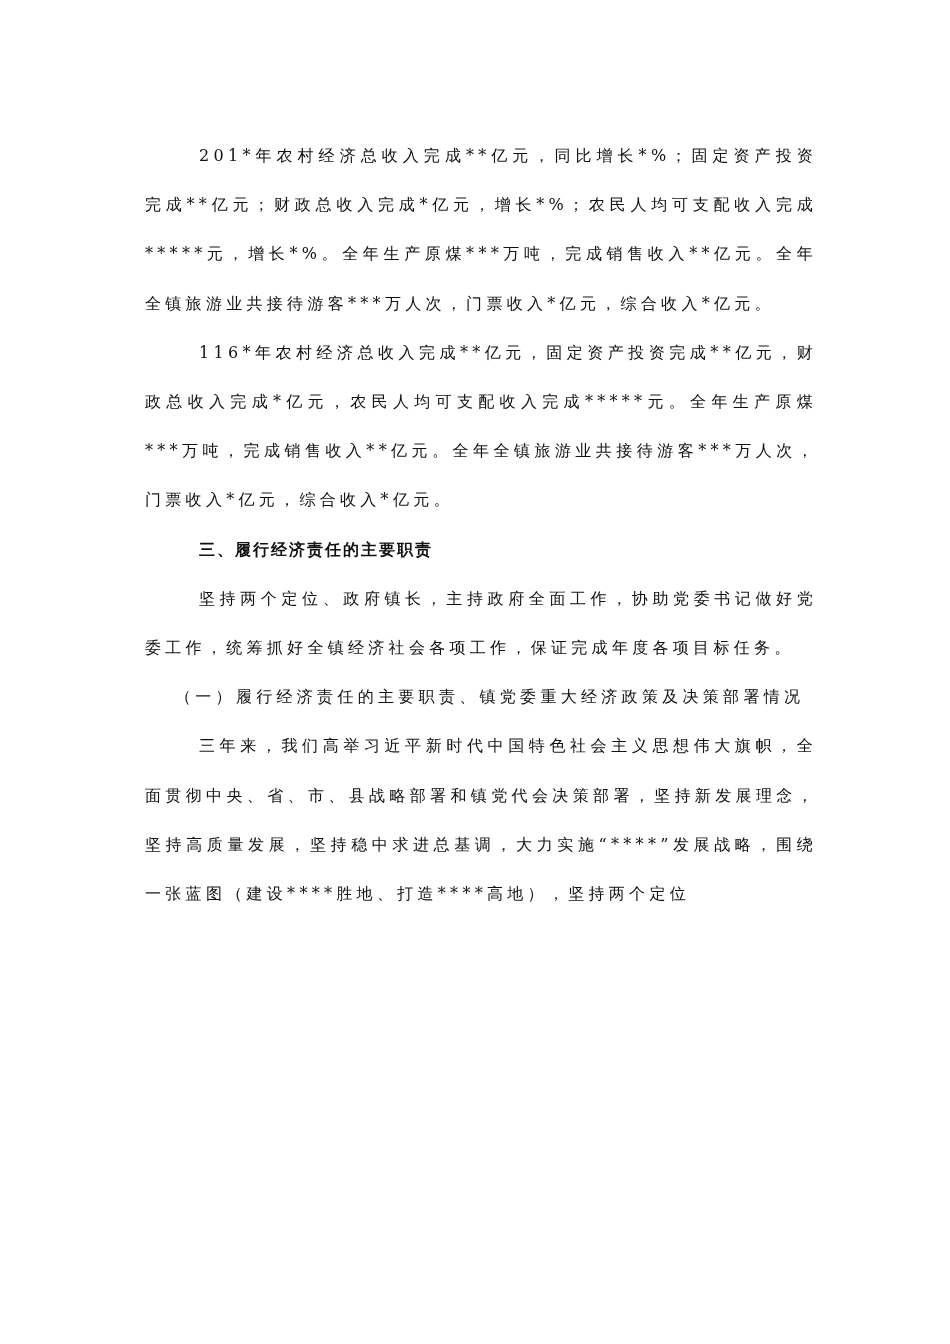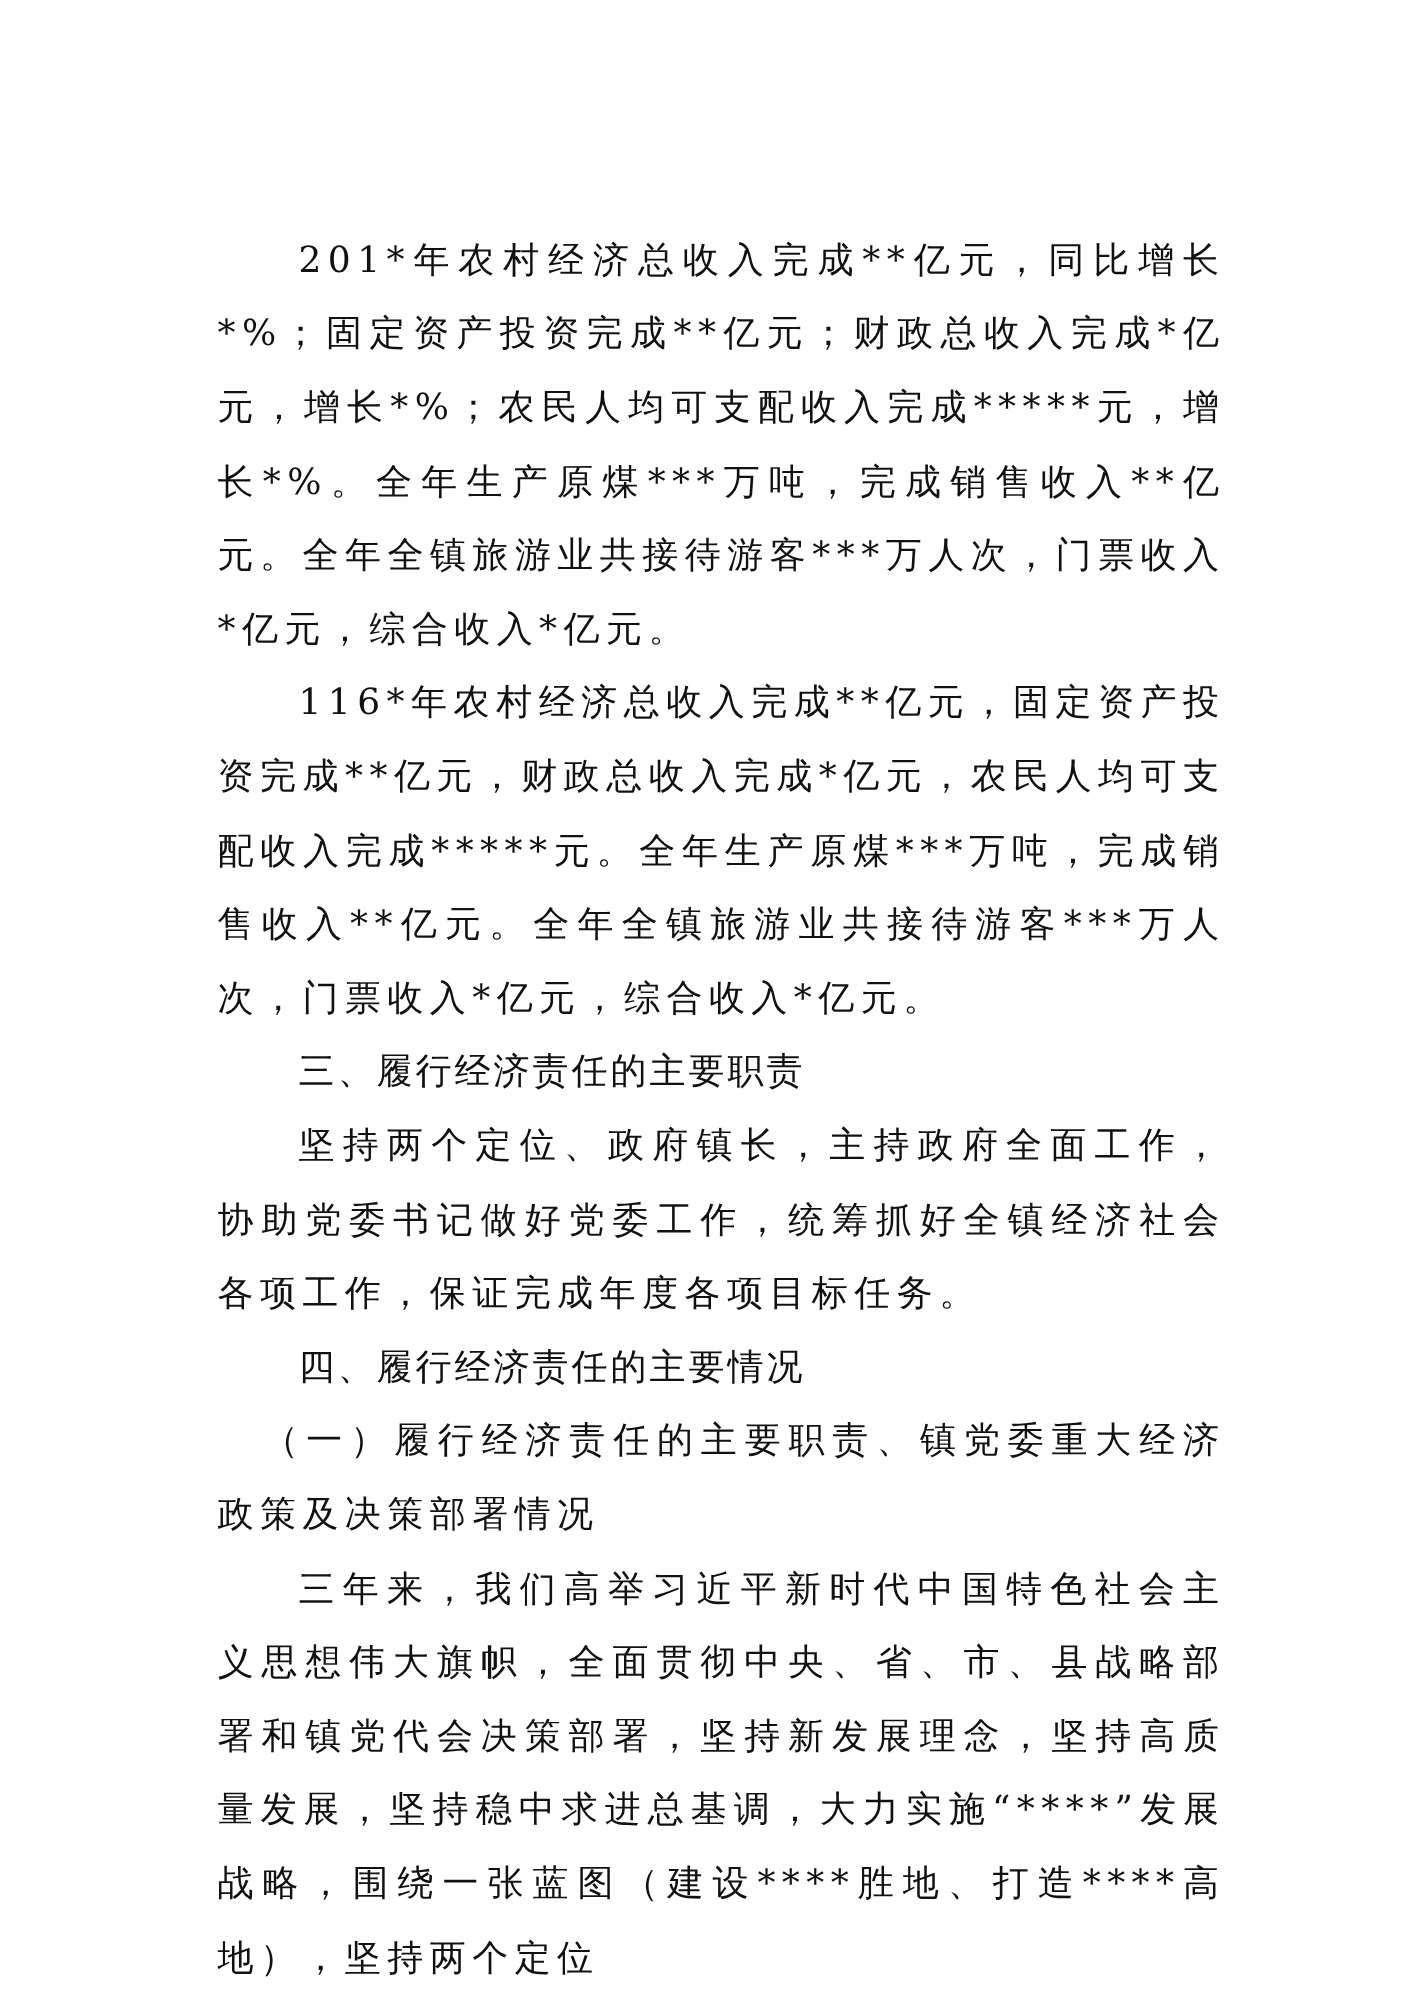--- a/index.html
+++ b/index.html
@@ -1,31 +1,30 @@
 <!DOCTYPE html>
 <html><head>
   <meta charset="utf-8">
   <style>
     html, body { margin: 0; padding: 0; background: #ffffff; }
     body { width: 950px; height: 1344px; position: relative; overflow: hidden; }
     .page {
-      position: absolute; left: 145px; top: 149px; width: 672px;
+      position: absolute; left: 145px; top: 131px; width: 672px;
       font-family: "DejaVu Serif", "Liberation Serif", serif;
-      font-size: 24px; color: #111111;
+      font-size: 16px; color: #111111;
       line-height: 49.2px;
     }
     .p { margin: 0; text-align: justify; text-align-last: left; letter-spacing: 4.3px; }
     .indent { text-indent: 54px; }
-    .h { font-weight: normal; font-family: "DejaVu Sans", "Liberation Sans", sans-serif; letter-spacing: 2px; }
+    .h { font-weight: bold; font-family: "DejaVu Sans", "Liberation Sans", sans-serif; letter-spacing: 2px; }
     .sub { text-indent: 30px; }
   </style>
 </head>
 <body>
 
 <div class="page">
   <p class="p indent">201*年农村经济总收入完成**亿元，同比增长*%；固定资产投资完成**亿元；财政总收入完成*亿元，增长*%；农民人均可支配收入完成*****元，增长*%。全年生产原煤***万吨，完成销售收入**亿元。全年全镇旅游业共接待游客***万人次，门票收入*亿元，综合收入*亿元。</p>
   <p class="p indent">116*年农村经济总收入完成**亿元，固定资产投资完成**亿元，财政总收入完成*亿元，农民人均可支配收入完成*****元。全年生产原煤***万吨，完成销售收入**亿元。全年全镇旅游业共接待游客***万人次，门票收入*亿元，综合收入*亿元。</p>
   <p class="p indent h">三、履行经济责任的主要职责</p>
   <p class="p indent">坚持两个定位、政府镇长，主持政府全面工作，协助党委书记做好党委工作，统筹抓好全镇经济社会各项工作，保证完成年度各项目标任务。</p>
-  <p class="p indent h">四、履行经济责任的主要情况</p>
   <p class="p sub">（一）履行经济责任的主要职责、镇党委重大经济政策及决策部署情况</p>
   <p class="p indent">三年来，我们高举习近平新时代中国特色社会主义思想伟大旗帜，全面贯彻中央、省、市、县战略部署和镇党代会决策部署，坚持新发展理念，坚持高质量发展，坚持稳中求进总基调，大力实施“****”发展战略，围绕一张蓝图（建设****胜地、打造****高地），坚持两个定位</p>
 </div>
 
 </body></html>

